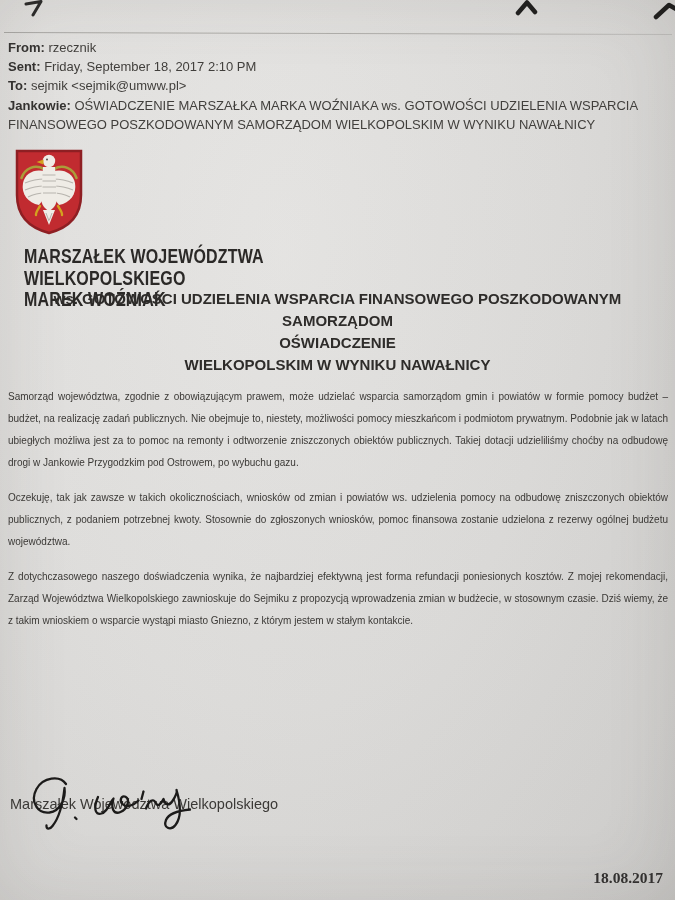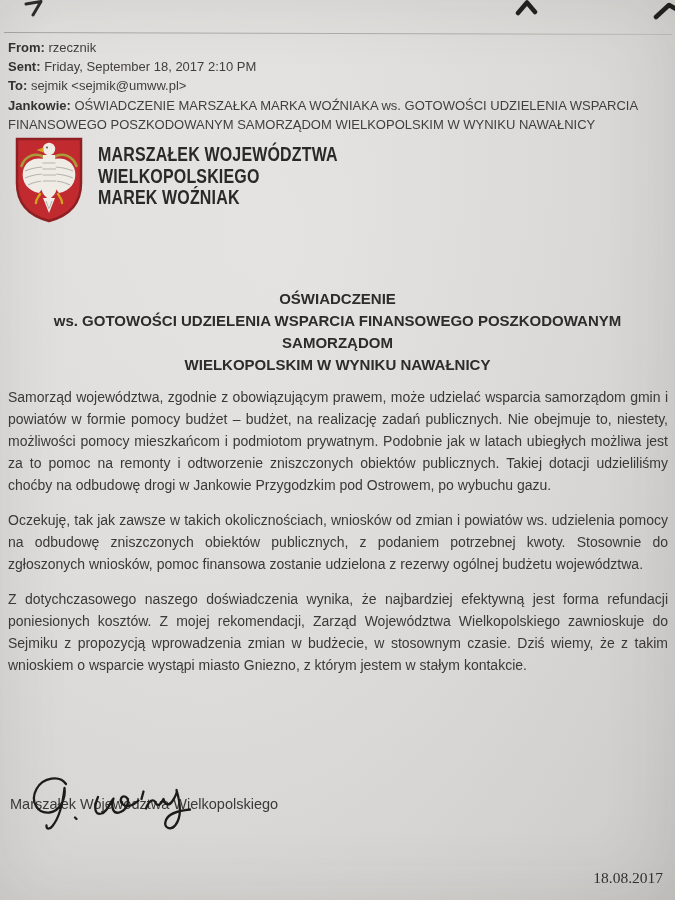--- a/index.html
+++ b/index.html
@@ -15,43 +15,43 @@
   .top-divider{
     position:absolute;top:32px;left:4px;width:668px;height:1px;
     background:linear-gradient(90deg, rgba(120,118,114,0.55), rgba(120,118,114,0.45) 70%, rgba(120,118,114,0.25));
     transform:rotate(0.18deg);transform-origin:left center;
   }
   .email-header{
     position:absolute;top:38px;left:8px;width:642px;
     font-size:13px;line-height:19.2px;color:#413f3c;
   }
   .email-line .lbl{font-weight:bold;color:#343230;}
-  .letterhead{position:absolute;top:135px;left:12px;display:flex;}
+  .letterhead{position:absolute;top:147px;left:12px;display:flex;flex-direction:column;}
   .crest{width:74px;height:90px;flex:0 0 auto;}
   .letterhead-text{
     margin:9px 0 0 12px;
     font-size:20px;font-weight:bold;line-height:21.5px;
     color:#2b2927;transform:scaleX(0.80);transform-origin:left top;
     white-space:nowrap;letter-spacing:0.2px;
   }
   .title-block{
     position:absolute;top:288px;left:0;width:675px;text-align:center;
     font-size:15px;font-weight:bold;line-height:22px;color:#2e2c2a;
   }
   .title-block div{white-space:pre-wrap;}
   .bodytext{
     position:absolute;top:386px;left:8px;width:660px;
-    font-size:14px;line-height:22px;color:#3b3936;text-align:justify;
+    font-size:10px;line-height:22px;color:#3b3936;text-align:justify;
   }
   .bodytext p{margin:0 0 13px 0;}
   .signoff{position:absolute;top:750px;left:10px;font-size:14.5px;color:#3b3936;margin-top:46px;}
   .signature-svg{position:absolute;top:768px;left:22px;}
   .doc-date{
     position:absolute;top:869px;right:12px;
-    font-family:"Liberation Serif",serif;font-size:15.5px;color:#333130;
+    font-family:"Liberation Serif",serif;font-size:15.5px;color:#333130;font-weight:bold;
   }
 </style>
 </head>
 <body>
 
 <div class="page">
 
   <svg class="scan-marks" width="675" height="24" viewBox="0 0 675 24" aria-hidden="true">
     <path d="M26,4 L41,1.5 L33,15" fill="none" stroke="#1d1c1b" stroke-width="3" stroke-linecap="round" stroke-linejoin="round" opacity="0.92"></path>
     <path d="M518,13 L527,2.5 L535,12" fill="none" stroke="#171615" stroke-width="4.5" stroke-linecap="round" stroke-linejoin="round" opacity="0.95"></path>
@@ -105,22 +105,22 @@
       <path d="M34,66 L37,74 M40,66 L37.4,73" fill="none" stroke="#b7b4ae" stroke-width="1"></path>
     </svg>
     <div class="letterhead-text">
       <div>MARSZAŁEK WOJEWÓDZTWA</div>
       <div>WIELKOPOLSKIEGO</div>
       <div>MAREK WOŹNIAK</div>
     </div>
   </div>
 
   <div class="title-block">
+    <div>ws. GOTOWOŚCI UDZIELENIA WSPARCIA FINANSOWEGO POSZKODOWANYM  SAMORZĄDOM</div>
     <div>OŚWIADCZENIE</div>
-    <div>ws. GOTOWOŚCI UDZIELENIA WSPARCIA FINANSOWEGO POSZKODOWANYM  SAMORZĄDOM</div>
     <div>WIELKOPOLSKIM W WYNIKU NAWAŁNICY</div>
   </div>
 
   <div class="bodytext">
     <p>Samorząd województwa, zgodnie z obowiązującym prawem, może udzielać wsparcia samorządom gmin i powiatów w formie pomocy budżet – budżet, na realizację zadań publicznych. Nie obejmuje to, niestety, możliwości pomocy mieszkańcom i podmiotom prywatnym. Podobnie jak w latach ubiegłych możliwa jest za to pomoc na remonty i odtworzenie zniszczonych obiektów publicznych. Takiej dotacji udzieliliśmy choćby na odbudowę drogi w Jankowie Przygodzkim pod Ostrowem, po wybuchu gazu.</p>
     <p>Oczekuję, tak jak zawsze w takich okolicznościach, wniosków od zmian i powiatów ws. udzielenia pomocy na odbudowę zniszczonych obiektów publicznych, z podaniem potrzebnej kwoty. Stosownie do zgłoszonych wniosków, pomoc finansowa zostanie udzielona z rezerwy ogólnej budżetu województwa.</p>
     <p>Z dotychczasowego naszego doświadczenia wynika, że najbardziej efektywną jest forma refundacji poniesionych kosztów. Z mojej rekomendacji, Zarząd Województwa Wielkopolskiego zawnioskuje do Sejmiku z propozycją wprowadzenia zmian w budżecie, w stosownym czasie. Dziś wiemy, że z takim wnioskiem o wsparcie wystąpi miasto Gniezno, z którym jestem w stałym kontakcie.</p>
   </div>
 
   <div class="signoff">Marszałek Województwa Wielkopolskiego</div>

